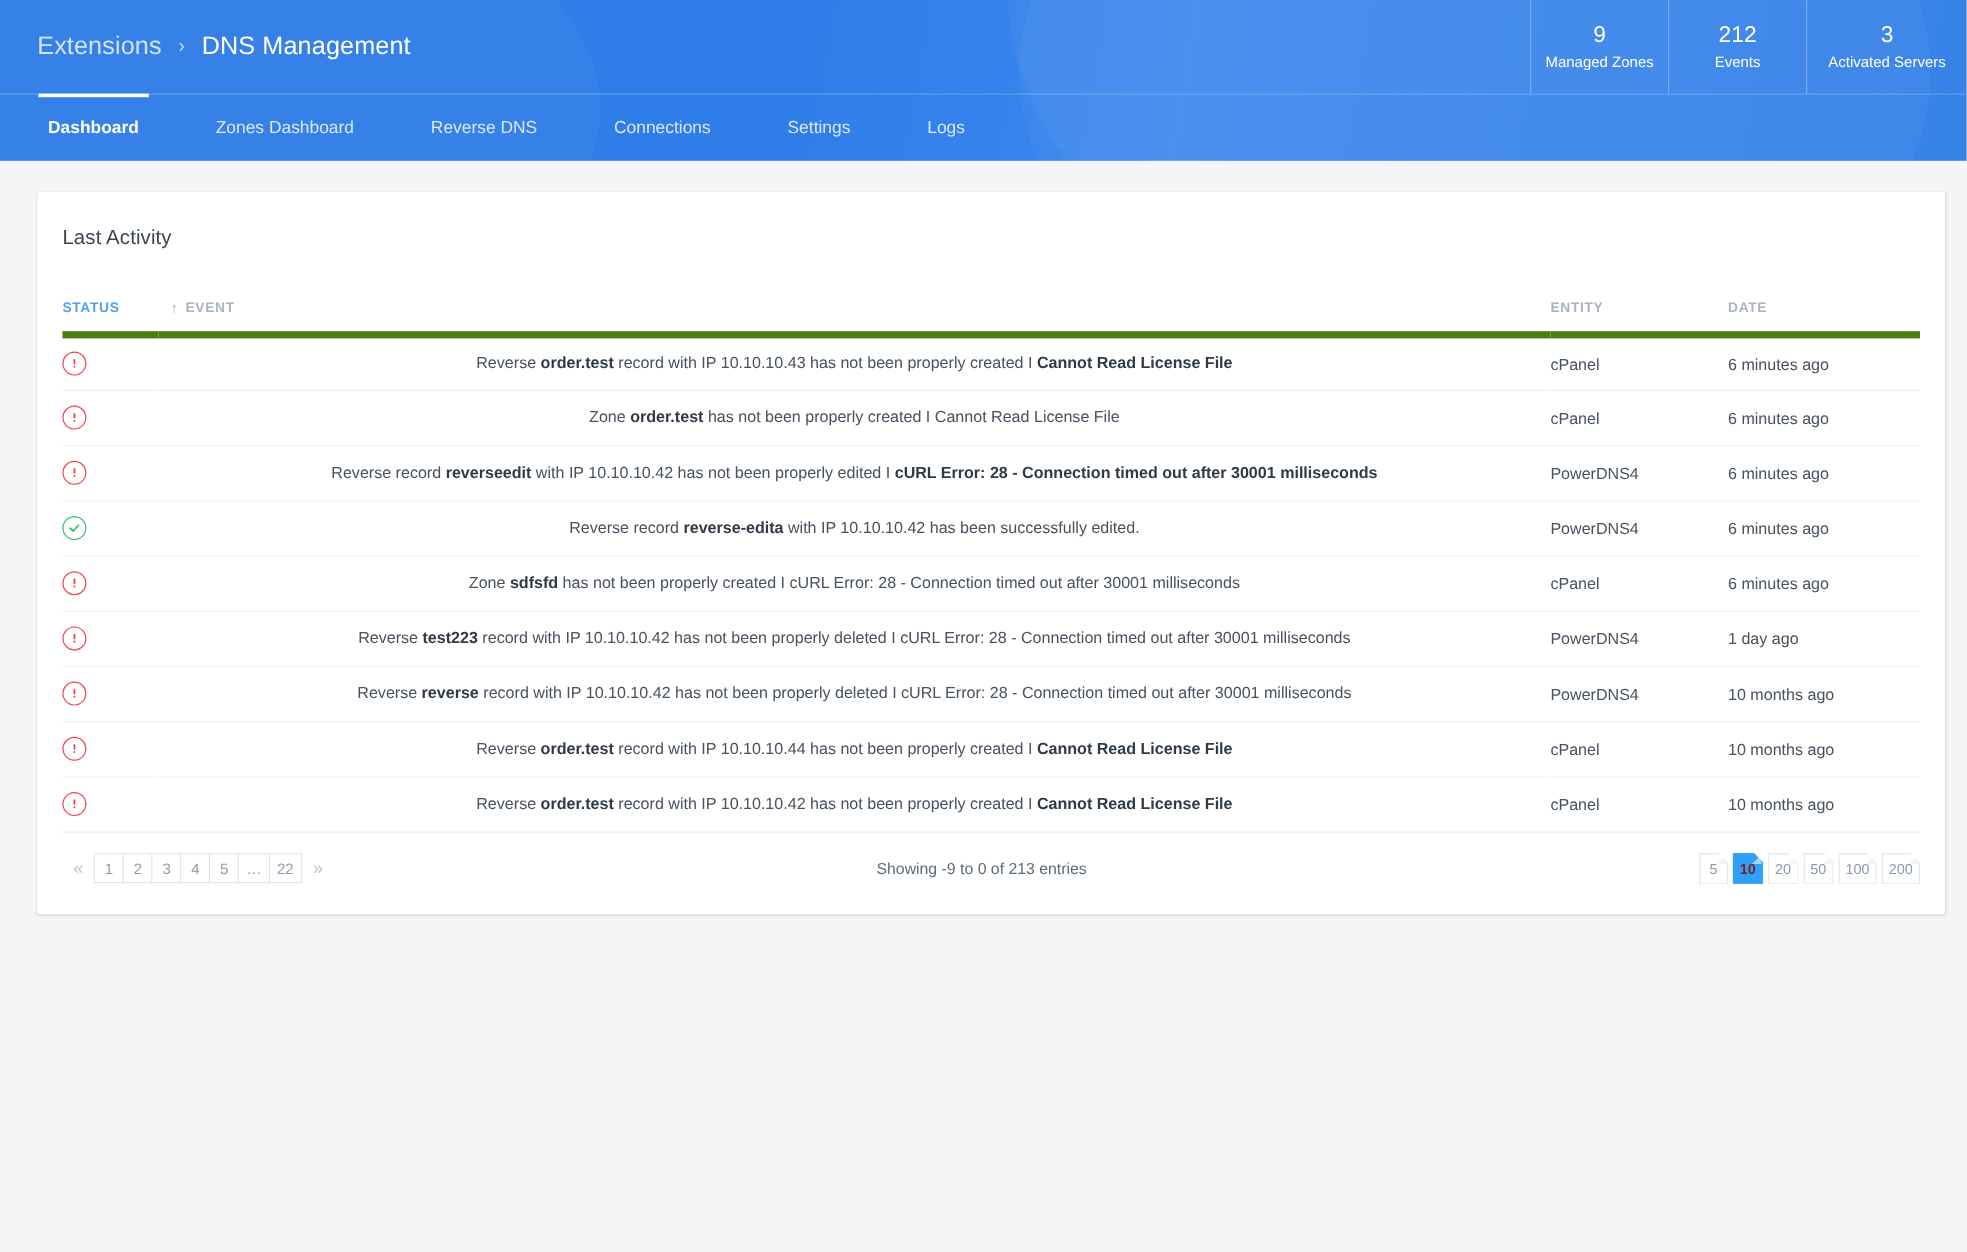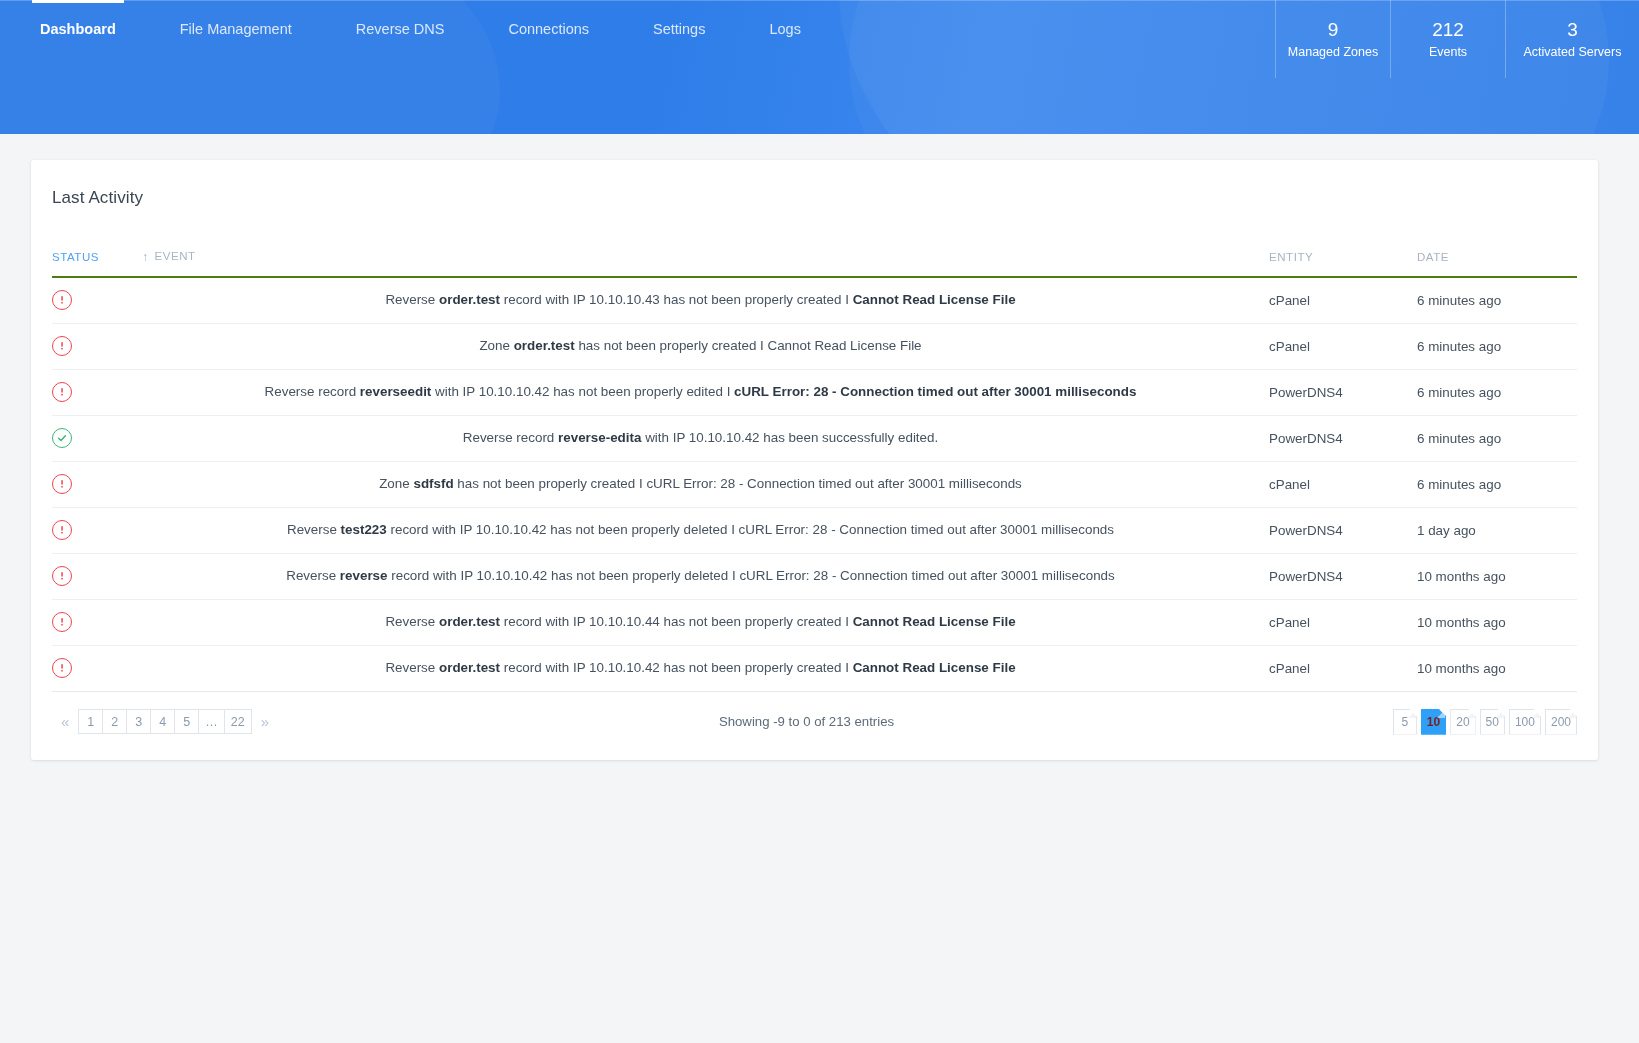--- a/index.html
+++ b/index.html
@@ -129,21 +129,21 @@
   .tab.active::before {
     content: "";
     position: absolute;
     left: 8px; right: 8px; top: -1px;
     height: 3px;
     background: #fff;
   }
 
   
   .content {
-    padding: 26px 41px 0 31px;
+    padding: 26px 18px 0 31px;
     border-radius: 31px;
   }
   .card {
     background: #fff;
     border-radius: 2px;
     box-shadow: 0 1px 3px rgba(20,40,80,0.10), 0 0 1px rgba(20,40,80,0.12);
     padding: 0 0 22px 0;
   }
   .card-title {
     font-size: 17px;
@@ -155,25 +155,25 @@
   
   table.activity {
     width: calc(100% - 42px);
     margin: 41px 21px 0 21px;
     border-collapse: collapse;
     table-layout: fixed;
   }
   table.activity thead th {
     text-align: left;
     font-size: 11.5px;
-    font-weight: 400;
+    font-weight: 700;
     letter-spacing: .55px;
     color: #a8b4c2;
     padding: 0 0 13px 0;
-    border-bottom: 2px solid #4d7c0f;
+    border-bottom: 6px solid #4d7c0f;
     vertical-align: bottom;
   }
   th.col-status { width: 80px; padding-left: 2px; }
   th.col-event  { width: auto; }
   th.col-entity { width: 148px; }
   th.col-date   { width: 160px; }
 
   .sort-active { color: #4fa3f0; }
   .sort-arrow {
     display: inline-block;
@@ -301,20 +301,25 @@
   }
 </style>
 </head>
 <body>
 
 <div class="topbar">
   <div class="swoosh1"></div>
   <div class="swoosh2"></div>
   <div class="swoosh3"></div>
 
+  <div class="breadcrumb-row">
+    <span class="crumb-parent">Extensions</span>
+    <span class="crumb-sep">›</span>
+    <span class="crumb-current">DNS Management</span>
+  </div>
 
   <div class="stats">
     <div class="stat">
       <div class="stat-value">9</div>
       <div class="stat-label">Managed Zones</div>
     </div>
     <div class="stat">
       <div class="stat-value">212</div>
       <div class="stat-label">Events</div>
     </div>
@@ -323,21 +328,21 @@
       <div class="stat-label">Activated Servers</div>
     </div>
   </div>
 
   <div class="tabs-wrap">
     <div class="tabs">
       <div class="tab active">
         <span>Dashboard</span>
       </div>
       <div class="tab">
-        <span>File Management</span>
+        <span>Zones Dashboard</span>
       </div>
       <div class="tab">
         <span>Reverse DNS</span>
       </div>
       <div class="tab">
         <span>Connections</span>
       </div>
       <div class="tab">
         <span>Settings</span>
       </div>

